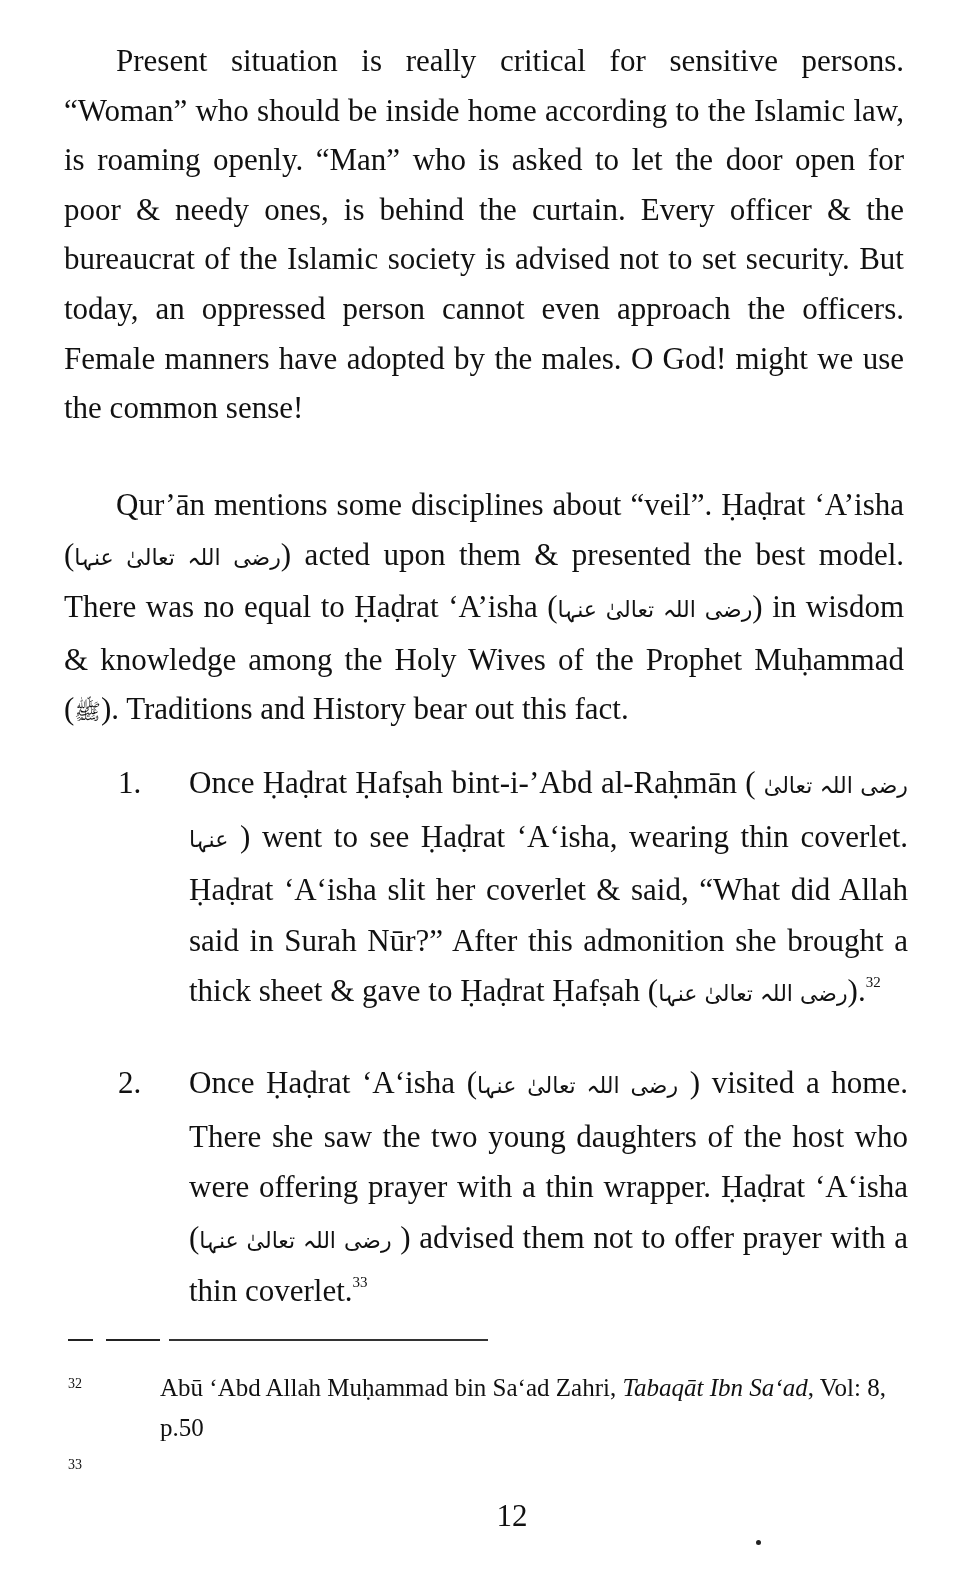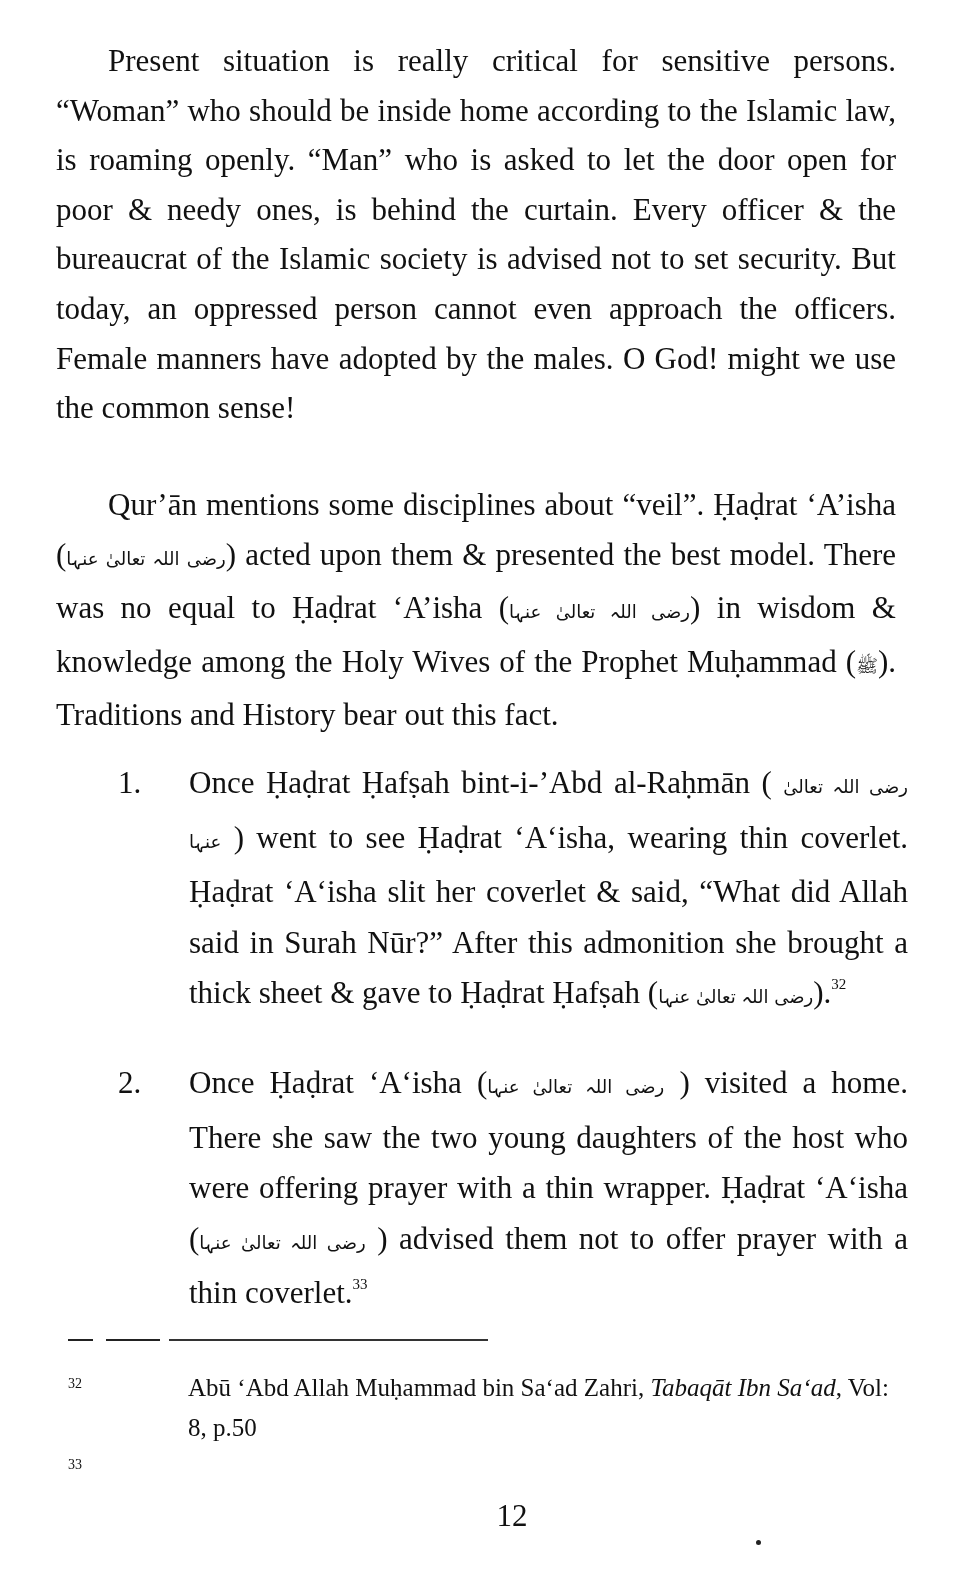--- a/index.html
+++ b/index.html
@@ -3,48 +3,48 @@
   <meta charset="utf-8">
   <style>
     html, body { margin: 0; padding: 0; background: #ffffff; }
     body {
       width: 960px; height: 1582px; position: relative; overflow: hidden;
       font-family: "Liberation Serif", "DejaVu Serif", serif;
       color: #111111;
     }
     .page { position: absolute; left: 0; top: 0; width: 960px; height: 1582px; }
     .para {
-      position: absolute; left: 56px; width: 840px;
+      position: absolute; left: 64px; width: 840px;
       font-size: 31px; line-height: 49.6px;
       text-align: justify; text-align-last: left; margin-top: 24px;
     }
     .para .indent { display: inline-block; width: 52px; }
     #p1 { top: 12px; }
     #p2 { top: 456px; }
     .item {
       position: absolute; left: 118px; width: 790px;
       font-size: 31px; line-height: 50.5px;
       text-align: justify; text-align-last: left;
     }
     .item .num { position: absolute; left: 0; top: 0; }
     .item .body { display: block; margin-left: 71px; }
     #item1 { top: 758px; }
     #item2 { top: 1058px; }
-    .ar { font-family: "DejaVu Sans", sans-serif; font-size: 18px; }
+    .ar { font-family: "DejaVu Sans", sans-serif; font-size: 22px; }
     sup { font-size: 15px; line-height: 0; vertical-align: 14px; }
     .rule {
       position: absolute; left: 68px; top: 1339px; width: 420px; height: 2px;
       background: linear-gradient(90deg, #222 0 6%, transparent 6% 9%, #222 9% 22%, transparent 22% 24%, #333 24% 100%);
     }
     .fn {
       position: absolute; left: 68px; width: 840px;
       font-size: 25px; line-height: 40px;
     }
     .fn .fn-num { position: absolute; left: 0; top: -4px; font-size: 14px; }
-    .fn .fn-text { display: block; margin-left: 120px; }
+    .fn .fn-text { display: block; margin-left: 92px; }
     #fn32 { top: 1368px; }
     #fn33 { top: 1449px; }
     .pageno {
       position: absolute; left: 0; width: 1024px; top: 1498px;
       text-align: center; font-size: 31px;
     }
     .speck { position: absolute; left: 756px; top: 1540px; width: 5px; height: 5px; background: #222; border-radius: 50%; }
   </style>
 </head>
 <body>

